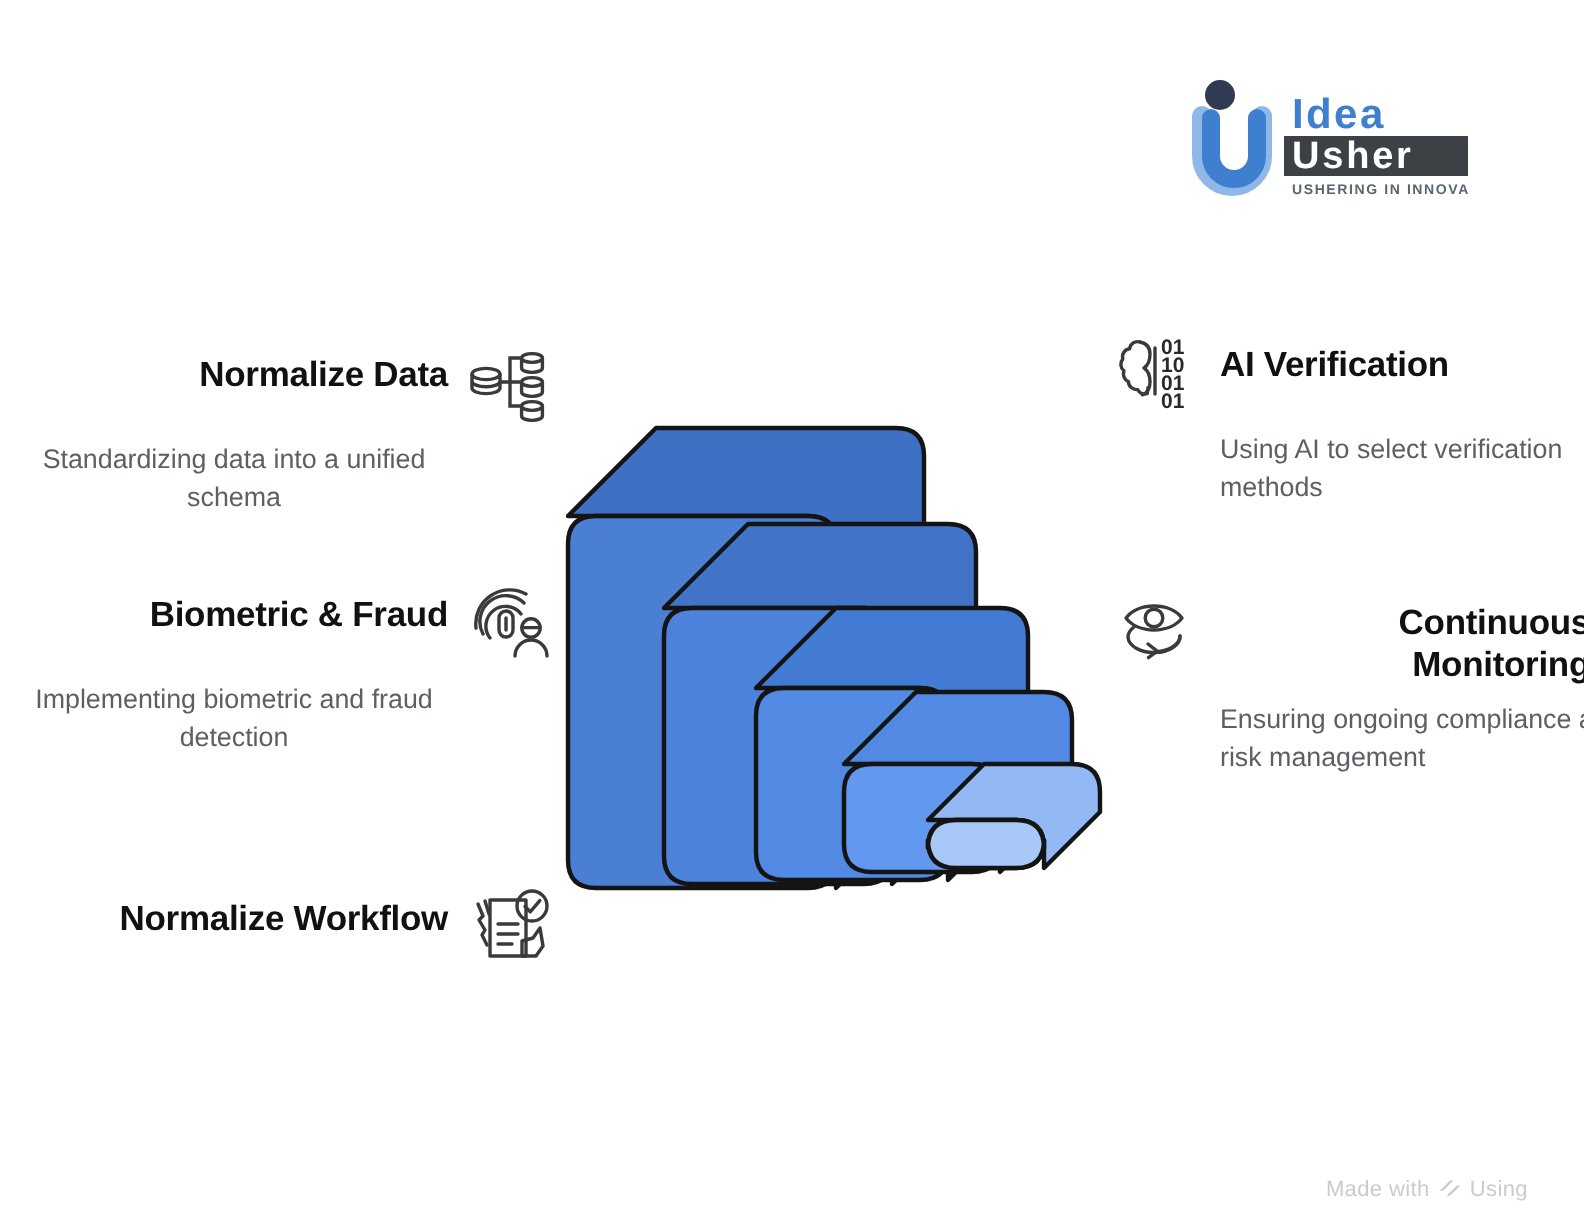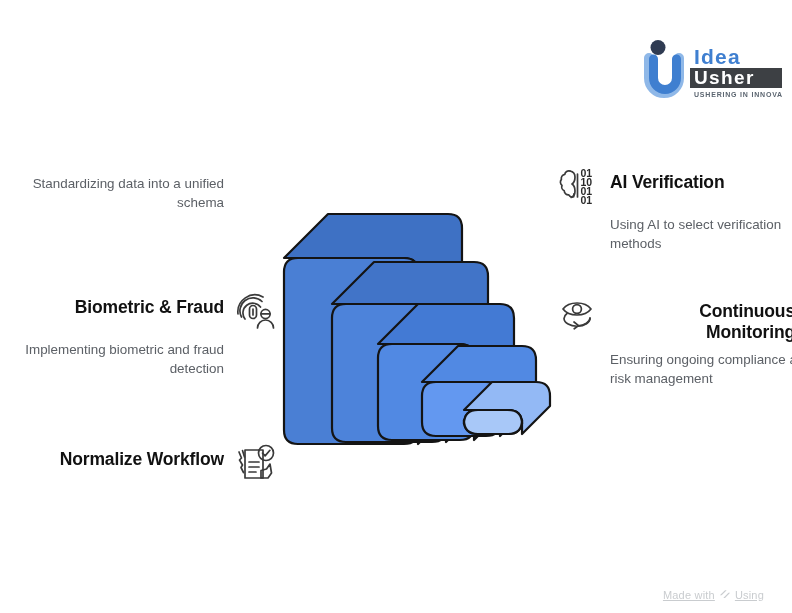--- a/index.html
+++ b/index.html
@@ -12,21 +12,21 @@
     background: #ffffff;
     font-family: "Liberation Sans", sans-serif;
     overflow: hidden;
     position: relative;
   }
 
   
   #logo {
     position: absolute;
     top: 38px;
-    left: 642px;
+    left: 594px;
     width: 140px;
     height: 62px;
   }
 
   
   #funnel {
     position: absolute;
     left: 266px;
     top: 186px;
     width: 300px;
@@ -73,42 +73,41 @@
   }
   .feature.left  .feat-title { text-align: right; }
   .feature.right .feat-title { text-align: right;  }
 
   .feat-desc {
     font-size: 13.4px;
     color: #5c6066;
     line-height: 1.42;
     margin-top: 6px;
   }
-  .feature.left  .feat-desc { text-align: right; padding-right: 54px; }
+  .feature.left  .feat-desc { text-align: center; padding-right: 54px; }
   .feature.right .feat-desc { text-align: left;  padding-left: 54px;  }
 
   
   #feat-normalize  { top: 168px; }
   #feat-biometric  { top: 288px; }
   #feat-compliance { top: 440px; }
   #feat-ai         { top: 163px; }
   #feat-monitor    { top: 292px; }
 
   
   #watermark {
     position: absolute;
     right: 28px;
     bottom: 12px;
     display: flex;
     align-items: flex-start;
     gap: 4px;
     font-size: 11px;
     color: #c9cccf;
     letter-spacing: 0.2px;
-    text-decoration: underline;
   }
   #watermark svg { display: block; }
 </style>
 </head>
 <body>
 
 <div id="logo">
   <svg viewBox="0 0 140 62" width="140" height="62">
 
     <circle cx="16" cy="9.5" r="7.5" fill="#2f3b52"></circle>
@@ -155,20 +154,37 @@
       <g>
         <path d="M198 224 L226 196 L270 196 Q284 196 284 210 L284 220 L256 248 L256 238 Q256 224 242 224 Z" fill="#93b9f5"></path>
         <path d="M198 238 Q198 224 212 224 L242 224 Q256 224 256 238 L256 234 Q256 248 242 248 L212 248 Q198 248 198 234 Z" fill="#a8c8f8"></path>
         <path d="M198 238 Q198 224 212 224 L242 224 Q256 224 256 238 L256 234 Q256 248 242 248 L212 248 Q198 248 198 234 Z" fill="#a8c8f8"></path>
       </g>
     </g>
   </svg>
 </div>
 
 <div class="feature left" id="feat-normalize">
+  <div class="feat-head">
+    <div class="feat-title">Normalize Data</div>
+    <span class="feat-icon">
+      <svg viewBox="0 0 46 46" fill="none" stroke="#3a3a3a" stroke-width="1.7">
+        <ellipse cx="11" cy="19" rx="7" ry="2.8"></ellipse>
+        <path d="M4 19 v7 a7 2.8 0 0 0 14 0 v-7"></path>
+        <path d="M4 22.6 a7 2.8 0 0 0 14 0"></path>
+        <path d="M18 23 h5 M23 23 v-12 h5 M23 23 v12 h5 M23 23 h5"></path>
+        <ellipse cx="34" cy="11" rx="5.2" ry="2.2"></ellipse>
+        <path d="M28.8 11 v5 a5.2 2.2 0 0 0 10.4 0 v-5"></path>
+        <ellipse cx="34" cy="23" rx="5.2" ry="2.2"></ellipse>
+        <path d="M28.8 23 v5 a5.2 2.2 0 0 0 10.4 0 v-5"></path>
+        <ellipse cx="34" cy="35" rx="5.2" ry="2.2"></ellipse>
+        <path d="M28.8 35 v5 a5.2 2.2 0 0 0 10.4 0 v-5"></path>
+      </svg>
+    </span>
+  </div>
   <div class="feat-desc">Standardizing data into a unified schema</div>
 </div>
 
 <div class="feature left" id="feat-biometric">
   <div class="feat-head">
     <div class="feat-title">Biometric &amp; Fraud</div>
     <span class="feat-icon">
       <svg viewBox="0 0 46 46" fill="none" stroke="#3a3a3a" stroke-width="1.7" stroke-linecap="round">
         <path d="M6 26 A17 17 0 0 1 31 9"></path>
         <path d="M9.5 29 A13 13 0 0 1 30 13.5"></path>

